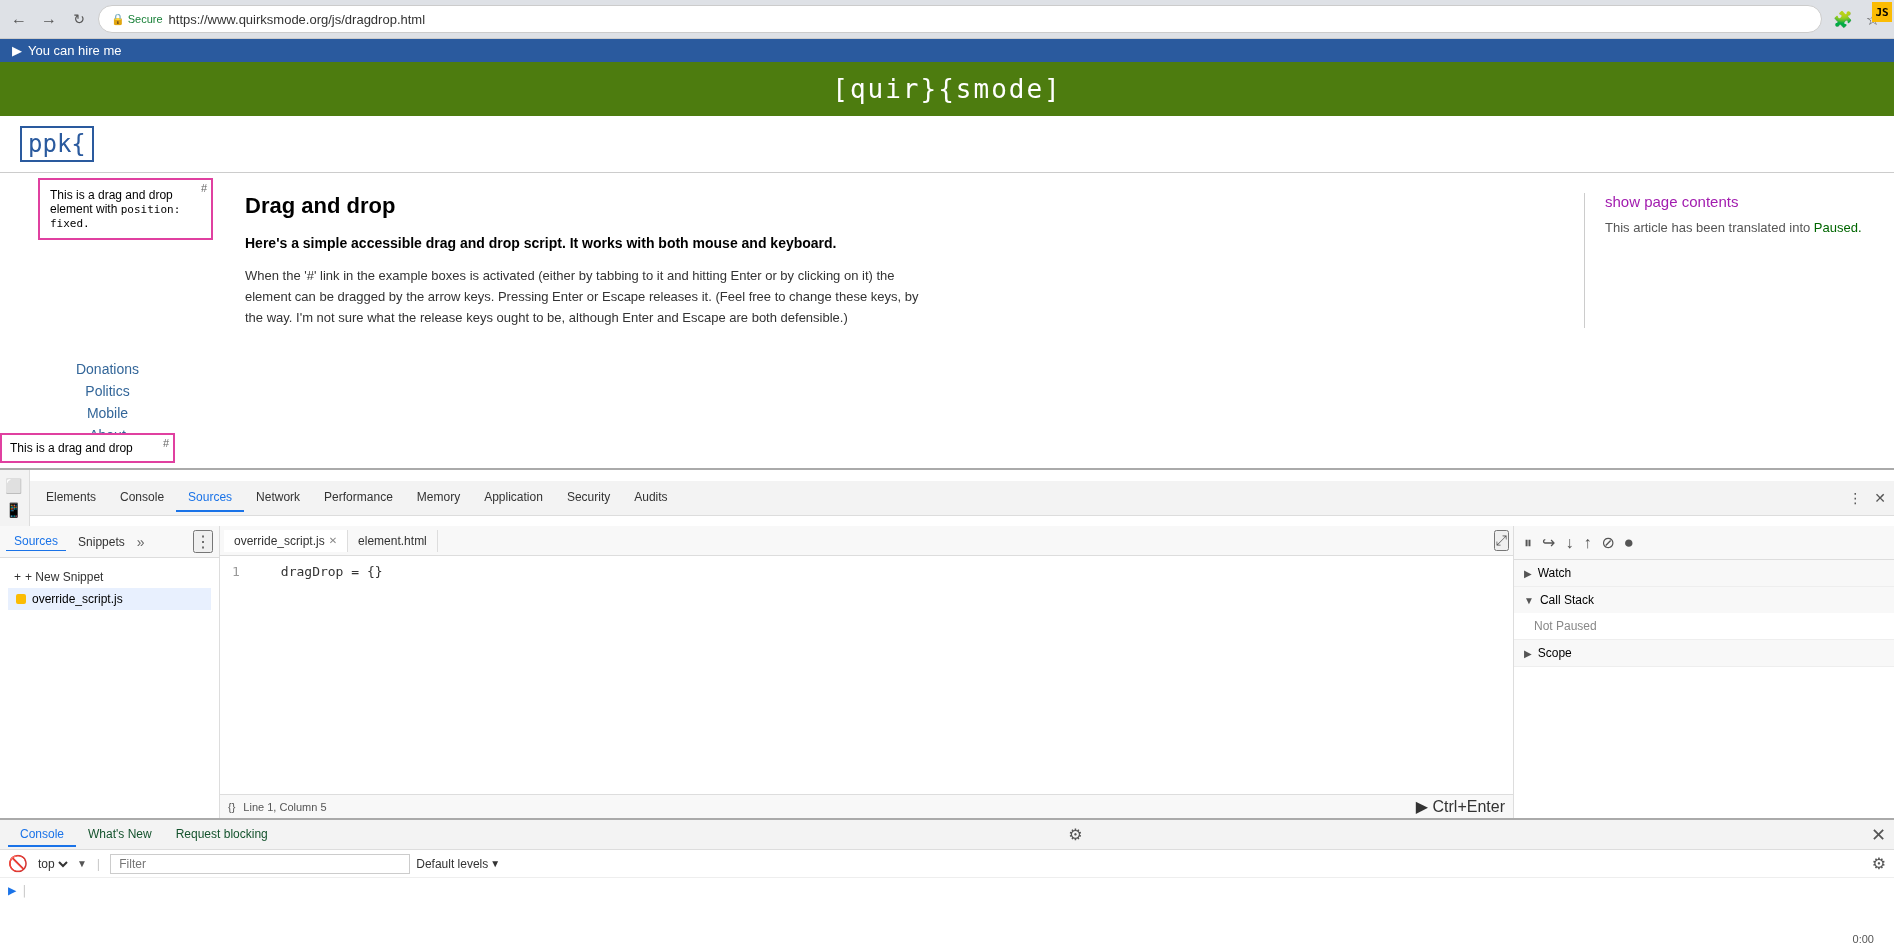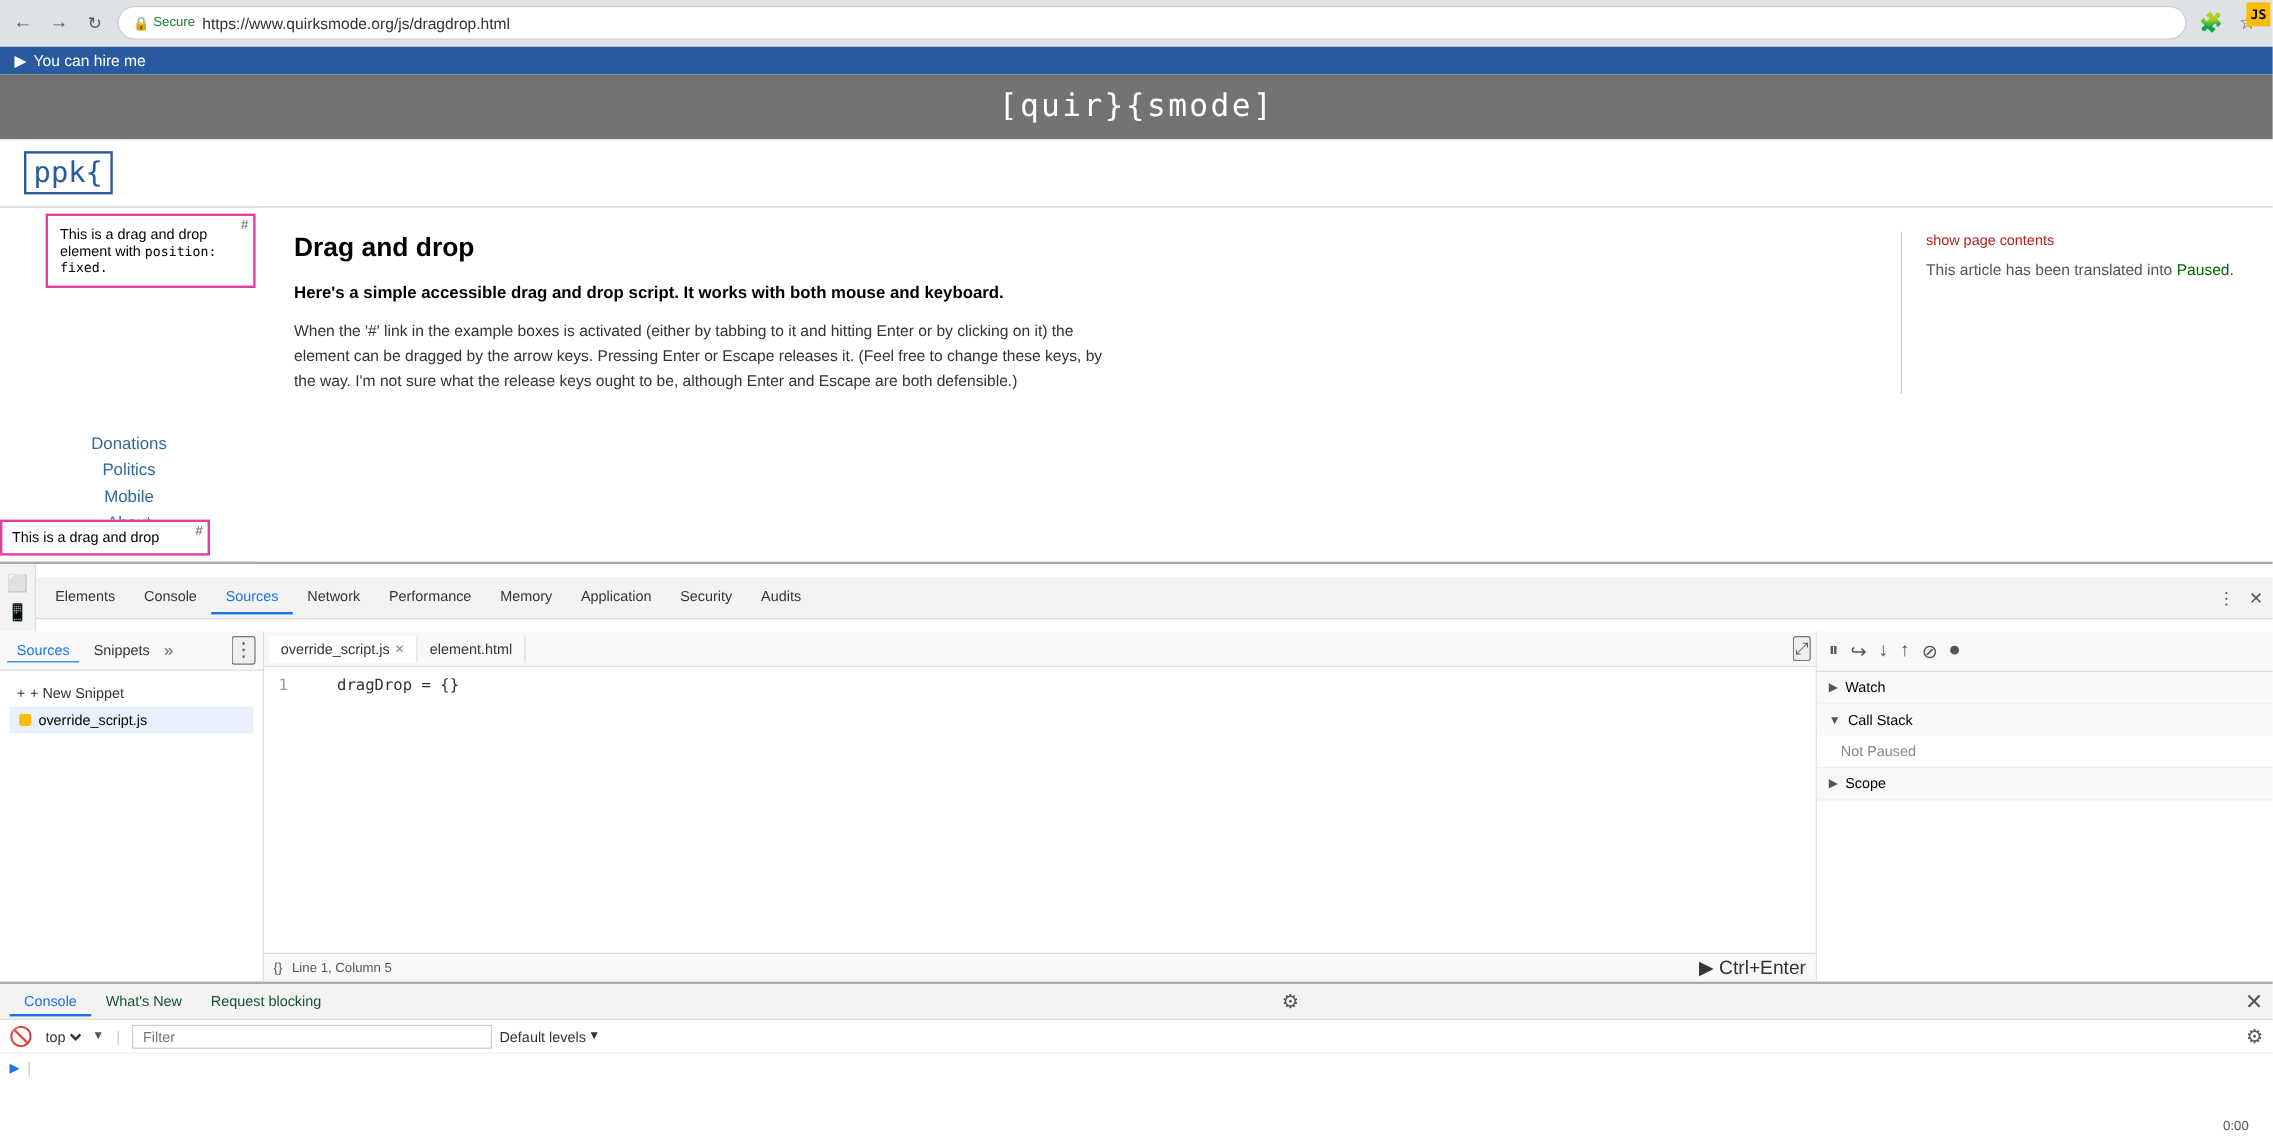--- a/index.html
+++ b/index.html
@@ -60,21 +60,21 @@
     
     .main-content {
       flex: 1;
       padding: 20px 30px;
       overflow-y: auto;
       background: #fff;
     }
 
     
     .site-header {
-      background: #737373;
+      background: #4d7c0f;
       color: #fff;
       text-align: center;
       padding: 12px;
       font-size: 26px;
       font-family: monospace;
       letter-spacing: 2px;
       width: 100%;
     }
 
     .site-sub-header {
@@ -95,21 +95,21 @@
     .site-links a { color: #336699; text-decoration: none; margin-right: 10px; }
     .search-row { display: flex; align-items: center; gap: 6px; margin-top: 4px; font-size: 13px; }
     .search-row input { border: 1px solid #ccc; padding: 2px 6px; font-size: 12px; width: 160px; }
     .search-btn { background: none; border: 1px solid #ccc; padding: 2px 8px; cursor: pointer; font-size: 12px; color: #336699; }
 
     .article-title { font-size: 22px; font-weight: bold; margin-bottom: 14px; }
     .article-intro { font-size: 14px; font-weight: bold; margin-bottom: 12px; line-height: 1.5; }
     .article-body { font-size: 13px; line-height: 1.6; color: #333; max-width: 680px; }
 
     .translation-box { float: right; width: 280px; border-left: 1px solid #ccc; padding-left: 20px; margin-left: 20px; font-size: 13px; color: #555; }
-    .show-contents { color: #b91c1c; font-size: 12px; cursor: pointer; display: block; margin-bottom: 10px; }
+    .show-contents { color: #a21caf; font-size: 15px; cursor: pointer; display: block; margin-bottom: 10px; }
     .translation-box a { color: #060; text-decoration: none; }
 
     
     .drag-element-2 {
       position: absolute;
       bottom: 5px;
       left: 0;
       border: 2px solid #e040a0;
       background: #fff;
       padding: 6px 8px;

